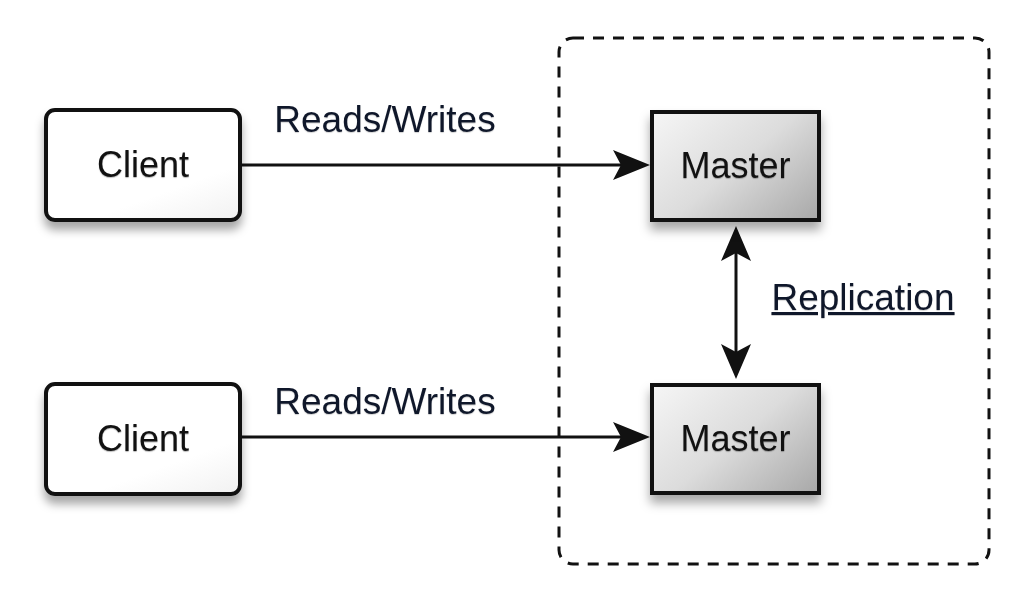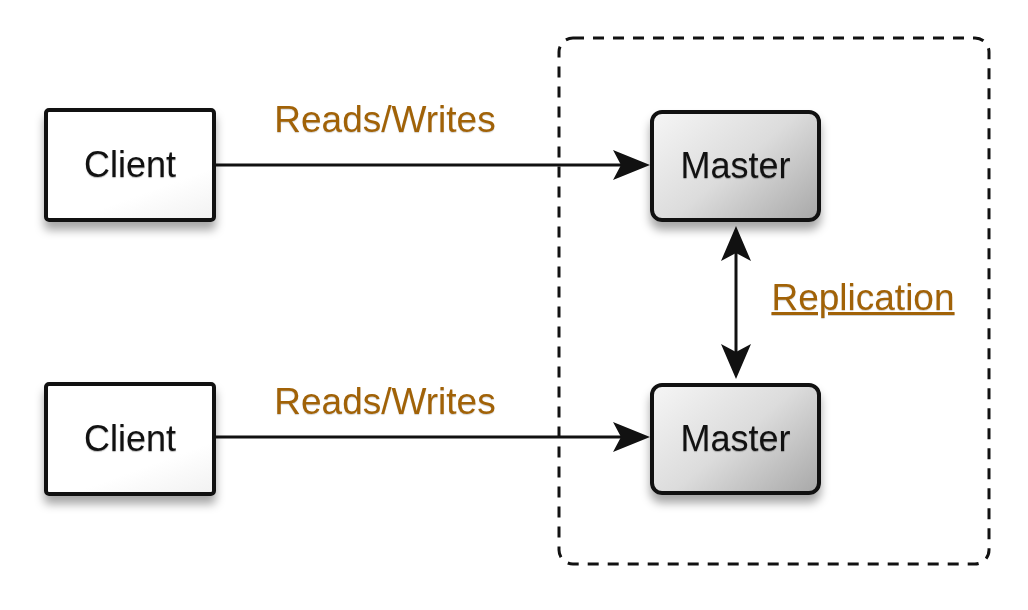--- a/index.html
+++ b/index.html
@@ -28,47 +28,47 @@
     align-items: center;
     justify-content: center;
     font-size: 36px;
     color: #111111;
     z-index: 2;
     text-shadow: 0 1px 1px rgba(0,0,0,0.28);
   }
   .client {
     left: 44px;
     top: 108px;
-    width: 172px;
+    width: 198px;
     height: 114px;
     background: linear-gradient(160deg, #ffffff 70%, #f2f2f2 100%);
     border: 4px solid #111111;
-    border-radius: 5px;
+    border-radius: 11px;
     box-shadow: 0 8px 10px rgba(0,0,0,0.35);
   }
   .client.pos-bottom {
     top: 382px;
   }
   .master {
     left: 650px;
     top: 110px;
     width: 171px;
     height: 112px;
     background: linear-gradient(140deg, #f5f5f5 0%, #dcdcdc 50%, #a9a9a9 100%);
     border: 4px solid #111111;
-    border-radius: 12px;
+    border-radius: 0;
     box-shadow: 0 8px 10px rgba(0,0,0,0.35);
   }
   .master.pos-bottom {
     top: 383px;
   }
   .edge-label {
     position: absolute;
     font-size: 37px;
-    color: #a16207;
+    color: #0f172a;
     z-index: 2;
     text-align: center;
     text-shadow: 0 1px 1px rgba(0,0,0,0.18);
   }
   .label-rw-top {
     left: 235px;
     top: 99px;
     width: 300px;
   }
   .label-rw-bottom {

